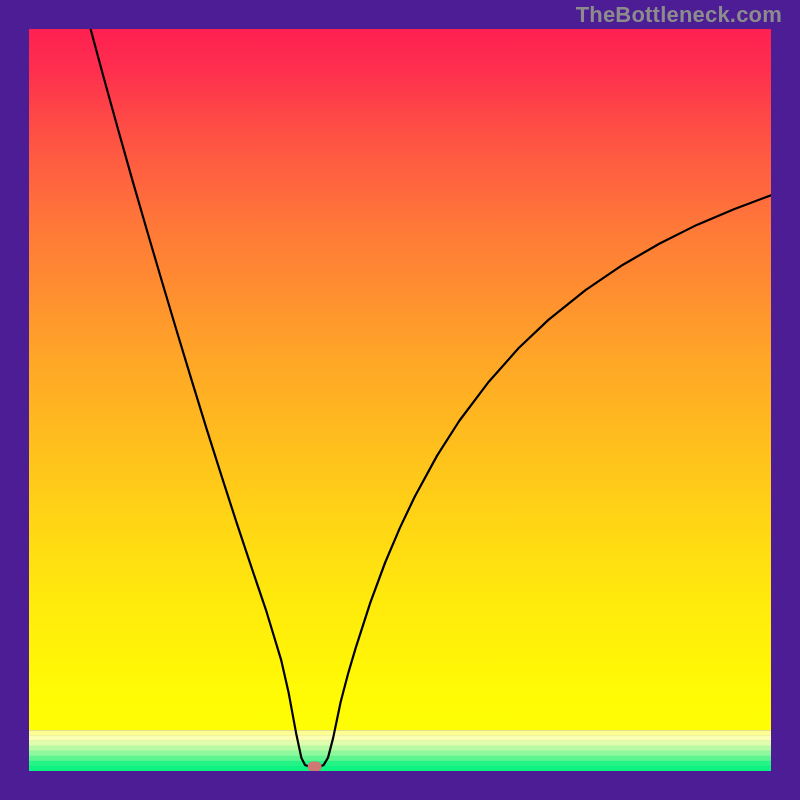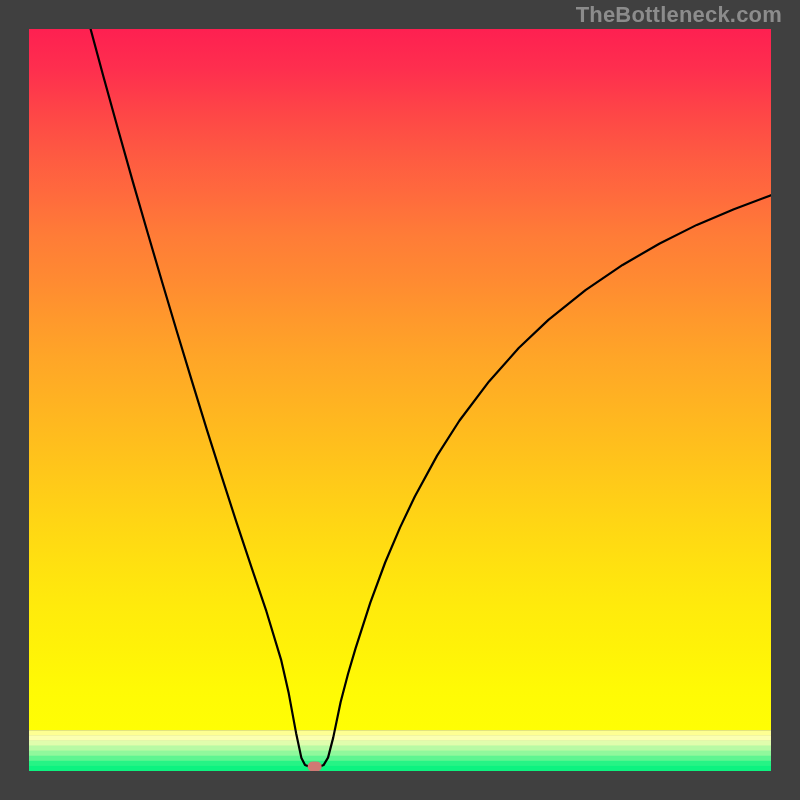--- a/index.html
+++ b/index.html
@@ -9,21 +9,21 @@
     height: 800px;
     background: #000000;
     overflow: hidden;
   }
   .frame {
     position: absolute;
     left: 0;
     top: 0;
     width: 800px;
     height: 800px;
-    background: #404040;
+    background: #4c1d95;
   }
   .plot-area {
     position: absolute;
     left: 29px;
     top: 29px;
     width: 742px;
     height: 742px;
   }
   .watermark {
     position: absolute;

